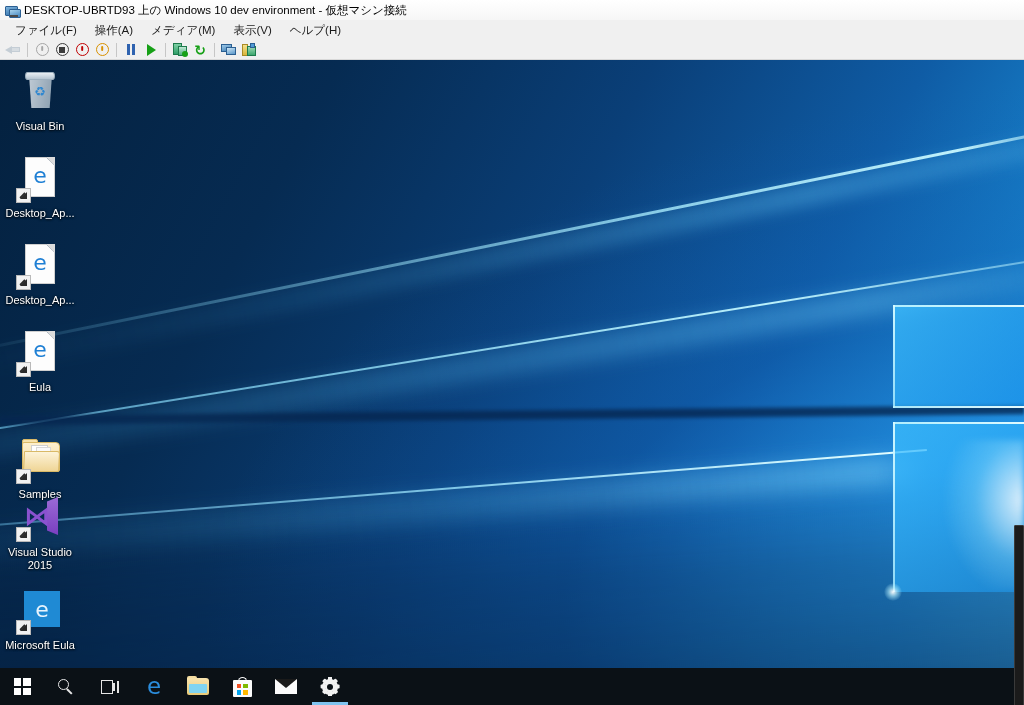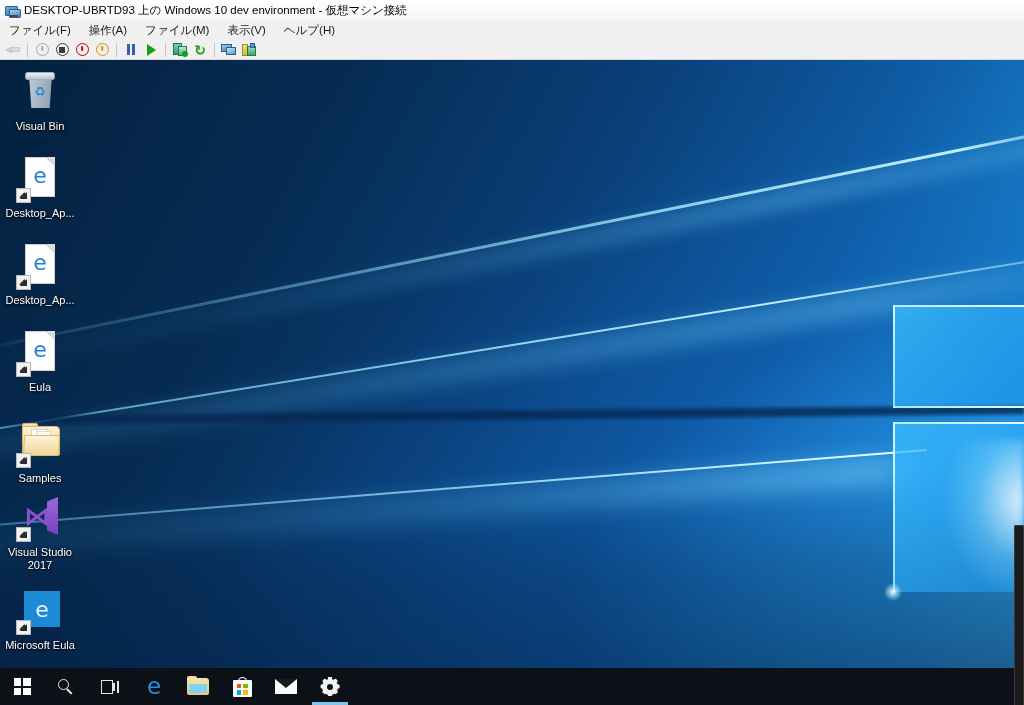--- a/index.html
+++ b/index.html
@@ -31,21 +31,21 @@
   }
   .tb-icon .base{position:absolute;left:6px;top:13px;width:8px;height:2px;background:#4a4a4a;}
   .titletext{
     font-size:11.5px;color:#000;white-space:nowrap;letter-spacing:0px;
   }
 
   
   .menubar{
     position:absolute;left:0;top:20px;width:1024px;height:20px;
     background:#f0f0f0;display:flex;align-items:center;
-    box-sizing:border-box;
+    padding-left:6px;box-sizing:border-box;
   }
   .menuitem{
     font-size:11.5px;color:#1a1a1a;padding:2px 9px;white-space:nowrap;cursor:default;
   }
 
   
   .toolbar{
     position:absolute;left:0;top:40px;width:1024px;height:20px;
     background:#f0f0f0;display:flex;align-items:center;
     padding-left:3px;box-sizing:border-box;border-bottom:1px solid #d8d8d8;
@@ -315,21 +315,21 @@
       <span class="mon"></span>
         <span class="mon2"></span>
         <span class="base"></span>
     </span>
     <span class="titletext">DESKTOP-UBRTD93 上の Windows 10 dev environment  - 仮想マシン接続</span>
   </div>
 
   <div class="menubar">
     <div class="menuitem">ファイル(F)</div>
     <div class="menuitem">操作(A)</div>
-    <div class="menuitem">ファイル(M)</div>
+    <div class="menuitem">メディア(M)</div>
     <div class="menuitem">表示(V)</div>
     <div class="menuitem">ヘルプ(H)</div>
   </div>
 
   <div class="toolbar">
     <div class="tbtn">
       <span class="ic-back">
           <i class="tri"></i>
           <i class="bar"></i>
         </span>
@@ -460,21 +460,21 @@
           <span class="edoc">
               <span class="page"></span>
               <span class="fold"></span>
               <span class="e">e</span>
             </span>
           <span class="shortcut"></span>
         </span>
         <span class="lbl">Eula</span>
       </div>
 
-      <div class="dicon" style="top:360px;">
+      <div class="dicon" style="top:376px;">
         <span class="art">
           <span class="fld">
             <span class="tab"></span>
               <span class="back"></span>
             <span class="sheet"></span>
               <span class="sheet2"></span>
               <span class="front"></span>
           </span>
           <span class="shortcut"></span>
         </span>
@@ -482,21 +482,21 @@
       </div>
 
       <div class="dicon" style="top:434px;">
         <span class="art">
           <span class="vs">
               <span class="rightbar"></span>
               <span class="inf">⋈</span>
             </span>
           <span class="shortcut"></span>
         </span>
-        <span class="lbl">Visual Studio 2017</span>
+        <span class="lbl">Visual Studio 2015</span>
       </div>
 
       <div class="dicon" style="top:527px;">
         <span class="art">
           <span class="etile">
               <span class="e">e</span>
             </span>
           <span class="shortcut"></span>
         </span>
         <span class="lbl">Microsoft Eula</span>

